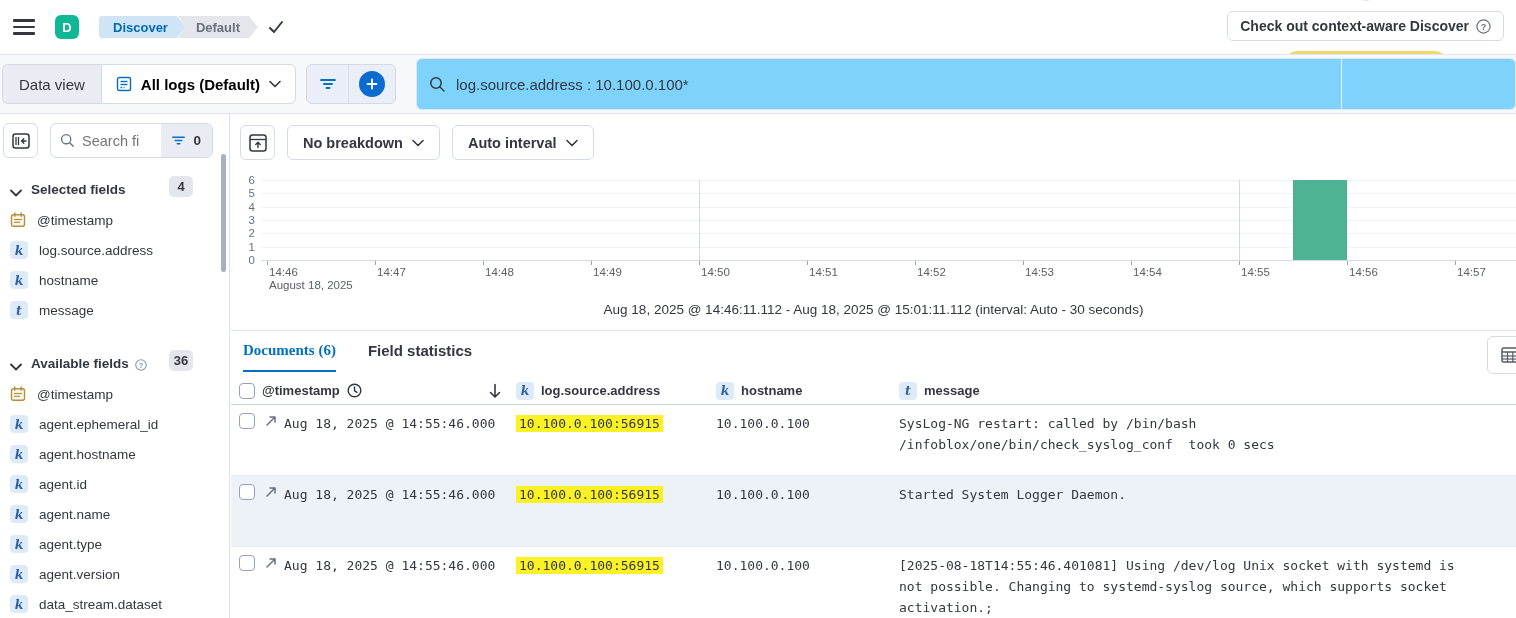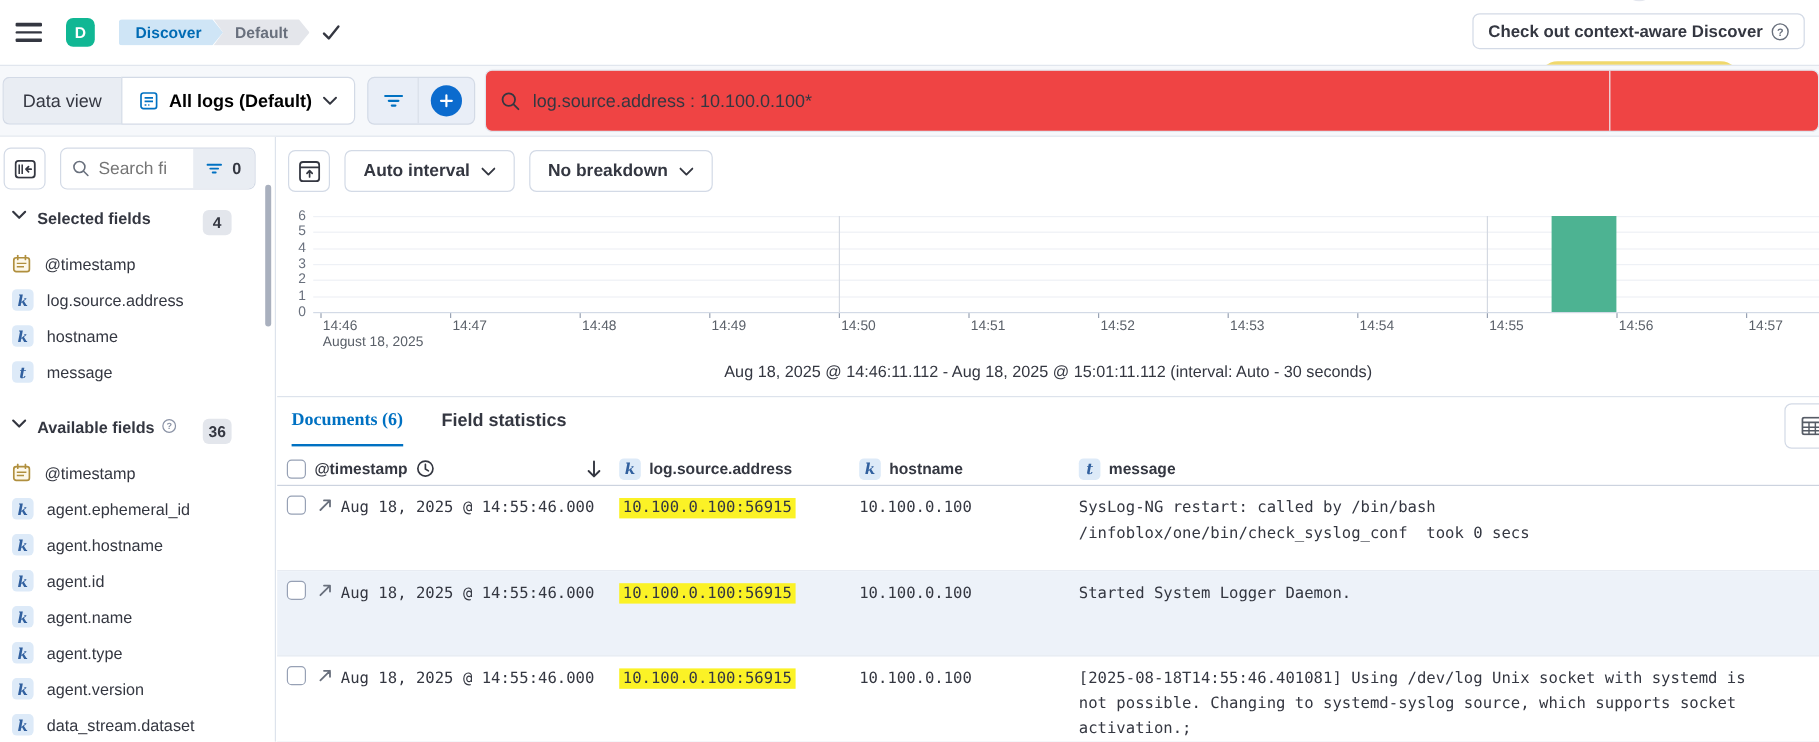--- a/index.html
+++ b/index.html
@@ -46,41 +46,41 @@
     display:flex; align-items:center; gap:9px; padding:0 14px; font-size:15px; font-weight:600;
     cursor:pointer; }
   .filter-group { height:40px; margin-left:10px; border:1px solid #d3dae6; border-radius:6px;
     background:#e9eef7; display:flex; align-items:center; overflow:hidden; }
   .funnel-btn { width:42px; height:100%; display:flex; align-items:center; justify-content:center;
     border-right:1px solid #d9dfe9; cursor:pointer; }
   .plus-btn { width:46px; height:100%; display:flex; align-items:center; justify-content:center;
     cursor:pointer; }
   .plus-circle { width:26px; height:26px; border-radius:50%; background:#0b6bce; display:flex;
     align-items:center; justify-content:center; }
-  .query-box { flex:1; height:52px; margin-left:8px; background:#ef4444; border:1px solid #e1e6ee;
+  .query-box { flex:1; height:52px; margin-left:20px; background:#7dd3fc; border:1px solid #e1e6ee;
     border-radius:6px; display:flex; align-items:center; padding:0 12px; gap:10px; position:relative; }
   .query-box input { border:none; outline:none; flex:1; font-size:15px; color:#343741;
     font-family:"Liberation Sans",sans-serif; background:transparent; }
   .query-divider { position:absolute; right:173px; top:0; bottom:0; width:1px; background:#eceff5; }
 
   
   #sidebar { position:absolute; left:0; top:114px; width:230px; bottom:0; background:#fff;
     border-right:1px solid #dde3ec; }
   .sb-controls { display:flex; align-items:center; padding:9px 0 0 3px; gap:12px; }
   .collapse-btn { width:35px; height:35px; border:1px solid #d3dae6; border-radius:6px;
     background:#fff; display:flex; align-items:center; justify-content:center; cursor:pointer; }
   .sb-search { width:163px; height:35px; border:1px solid #d3dae6; border-radius:6px; background:#fff;
     display:flex; align-items:center; overflow:hidden; }
   .sb-search input { border:none; outline:none; width:60px; font-size:14.5px; color:#69707d;
     font-family:"Liberation Sans",sans-serif; }
   .sb-search .mag { margin:0 7px 0 9px; }
   .sb-filter-seg { margin-left:auto; height:100%; background:#e9edf3; display:flex;
     align-items:center; gap:8px; padding:0 11px; cursor:pointer; }
   .sb-filter-seg .cnt { font-size:13.5px; font-weight:600; color:#343741; }
-  .sb-section-header { display:flex; align-items:flex-start; padding:0 10px 0 10px; margin-top:17px;
+  .sb-section-header { display:flex; align-items:flex-end; padding:0 10px 0 10px; margin-top:17px;
     height:22px; cursor:pointer; }
   .sb-section-header .chev { margin-right:9px; }
   .sb-section-header .ttl { font-size:13.5px; font-weight:bold; color:#343741; }
   .sb-section-header .qmark { margin-left:6px; }
   .sb-badge { margin-left:auto; margin-right:26px; background:#e3e6ec; border-radius:5px;
     min-width:24px; height:21px; display:flex; align-items:center; justify-content:center;
     font-size:13px; font-weight:600; color:#343741; }
   .field-list { margin-top:8px; }
   .field-item { height:30px; display:flex; align-items:center; padding-left:10px; gap:11px;
     cursor:pointer; }
@@ -371,29 +371,29 @@
   <div id="histogram">
     <div class="hist-controls">
       <div class="icon-btn">
         <svg width="18" height="18" viewBox="0 0 18 18">
             <rect x="1" y="1" width="16" height="16" rx="2.5" fill="none" stroke="#343741" stroke-width="1.5"></rect>
             <line x1="1" y1="5.5" x2="17" y2="5.5" stroke="#343741" stroke-width="1.3"></line>
             <path d="M9 13.5 V8.5 M6.8 10.5 L9 8.2 L11.2 10.5" fill="none" stroke="#343741" stroke-width="1.4" stroke-linecap="round" stroke-linejoin="round"></path>
           </svg>
       </div>
       <button class="drop-btn">
-        <span>Auto interval</span>
+        <span>No breakdown</span>
         <span>
           <svg width="12" height="8" viewBox="0 0 12 8">
               <polyline points="1,1.5 6,6.5 11,1.5" fill="none" stroke="#343741" stroke-width="1.6" stroke-linecap="round" stroke-linejoin="round"></polyline>
             </svg>
         </span>
       </button>
       <button class="drop-btn">
-        <span>No breakdown</span>
+        <span>Auto interval</span>
         <span>
           <svg width="12" height="8" viewBox="0 0 12 8">
               <polyline points="1,1.5 6,6.5 11,1.5" fill="none" stroke="#343741" stroke-width="1.6" stroke-linecap="round" stroke-linejoin="round"></polyline>
             </svg>
         </span>
       </button>
     </div>
     <div id="plot">
         <div class="ylab" style="top: 80px;">0</div>
         <div class="hgrid" style="top: 66.6667px;"></div>

